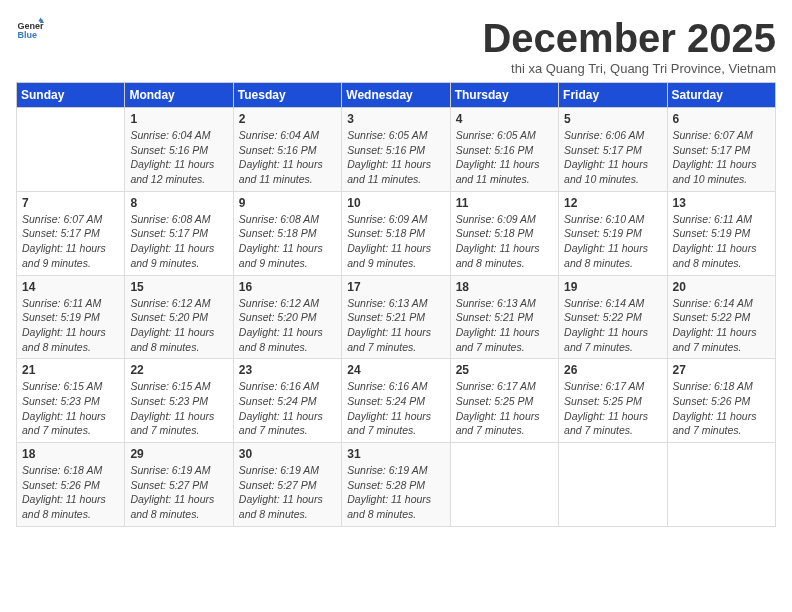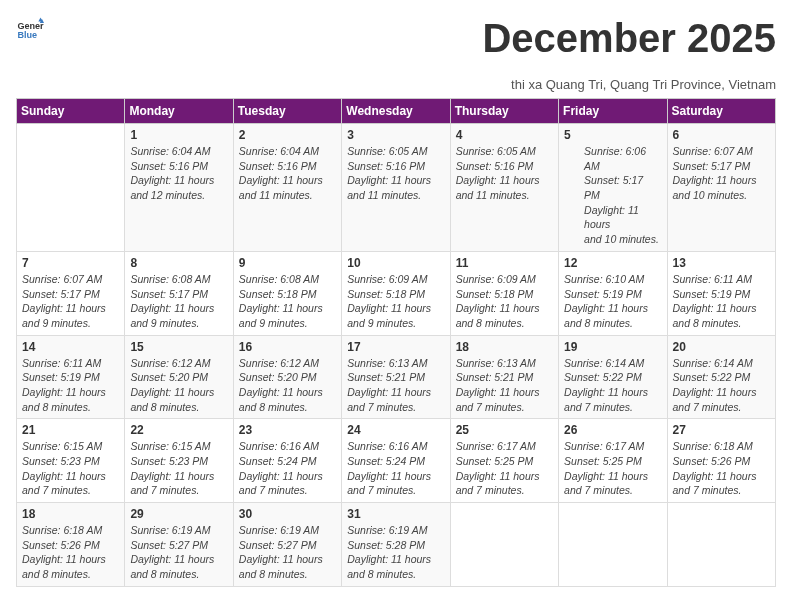--- a/index.html
+++ b/index.html
@@ -29,29 +29,28 @@
       text-align: right;
     }
     .month-title {
       font-size: 40px;
       font-weight: bold;
       color: #333;
     }
     .subtitle {
       font-size: 13px;
       color: #555;
-      margin-top: 16px;
     }
     table {
       width: 100%;
       border-collapse: collapse;
       font-size: 11px;
     }
     thead tr th {
-      background-color: #701a75;
+      background-color: #1d4ed8;
       color: #fff;
       padding: 5px 4px;
       text-align: left;
       font-size: 12px;
       border: 1px solid #ccc;
     }
     tbody tr td {
       border: 1px solid #ddd;
       vertical-align: top;
       padding: 4px 5px;
@@ -137,21 +136,21 @@
         </td>
         <td>
           <span class="day-num">4</span>
           <div class="day-info" style="white-space: pre-line;">Sunrise: 6:05 AM
 Sunset: 5:16 PM
 Daylight: 11 hours
 and 11 minutes.</div>
         </td>
         <td>
           <span class="day-num">5</span>
-          <div class="day-info" style="white-space: pre-line; margin-left: 20px;">Sunrise: 6:06 AM
+          <div class="day-info" style="white-space: pre-line;">Sunrise: 6:06 AM
 Sunset: 5:17 PM
 Daylight: 11 hours
 and 10 minutes.</div>
         </td>
         <td>
           <span class="day-num">6</span>
           <div class="day-info" style="white-space: pre-line;">Sunrise: 6:07 AM
 Sunset: 5:17 PM
 Daylight: 11 hours
 and 10 minutes.</div>

